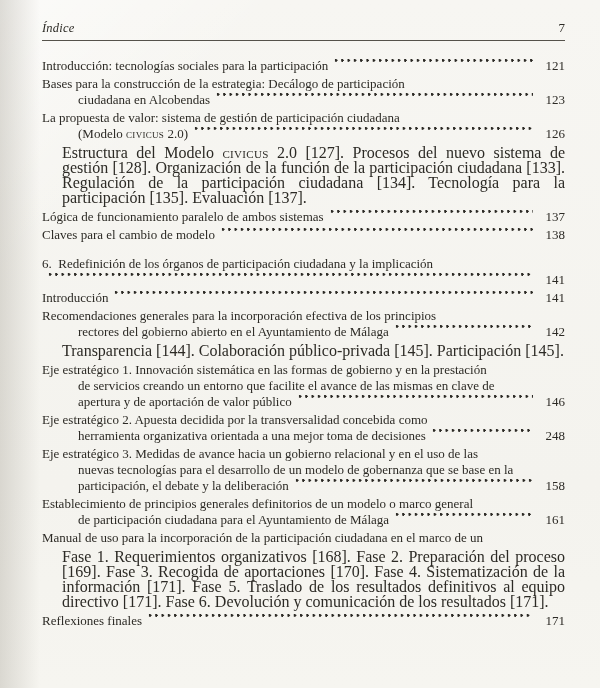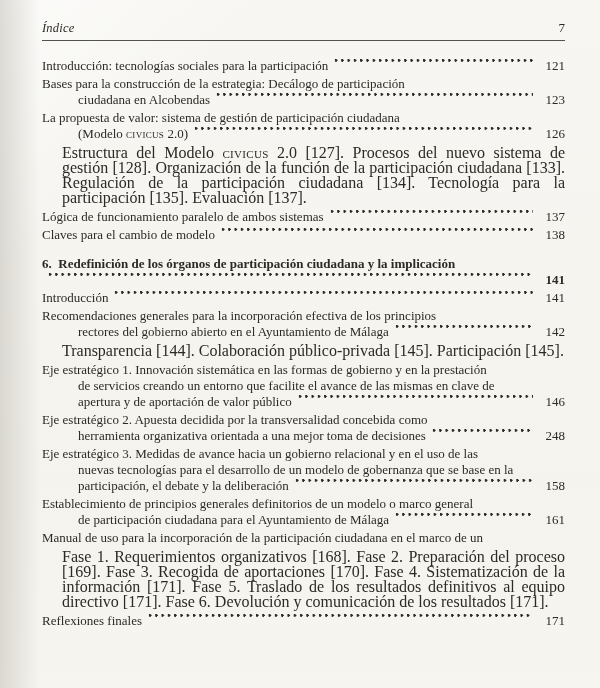--- a/index.html
+++ b/index.html
@@ -19,21 +19,21 @@
   }
   .running-header{
     display:flex;justify-content:space-between;align-items:baseline;
     font-size:12.5px;line-height:15px;padding-bottom:4px;
     border-bottom:1.4px solid var(--rule,#55524b);
   }
   .hdr-title{font-style:italic;letter-spacing:.2px}
   .hdr-page{font-size:13px}
   .toc{padding-top:17px}
   .entry{margin-bottom:2px;font-size:13px;line-height:16px}
-  .entry.chapter{margin-top:13px;font-weight:bold}
+  .entry.chapter{margin-top:13px;font-weight:normal}
   .line{white-space:nowrap}
   .line.cont{margin-left:36px}
   .line.last{display:flex;align-items:flex-start}
   .line.last .text{flex:0 0 auto;white-space:pre}
   .leader{
     flex:1 1 auto;min-width:14px;height:5px;margin:0 2px 2px 6px;
     background-image:radial-gradient(circle at 2px 2.4px, var(--ink,#35332d) 1.15px, transparent 1.55px);
     background-size:6.3px 5px;background-repeat:repeat-x;
   }
   .page-num{flex:0 0 auto;width:30px;text-align:right}

